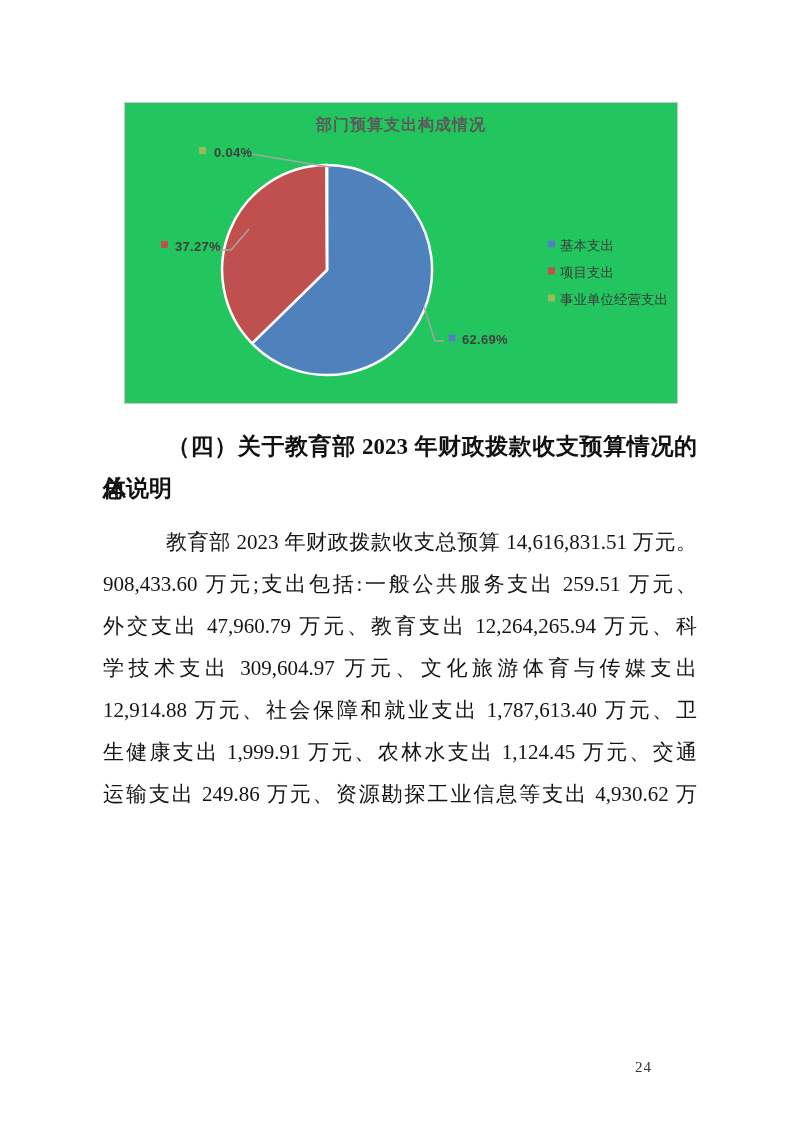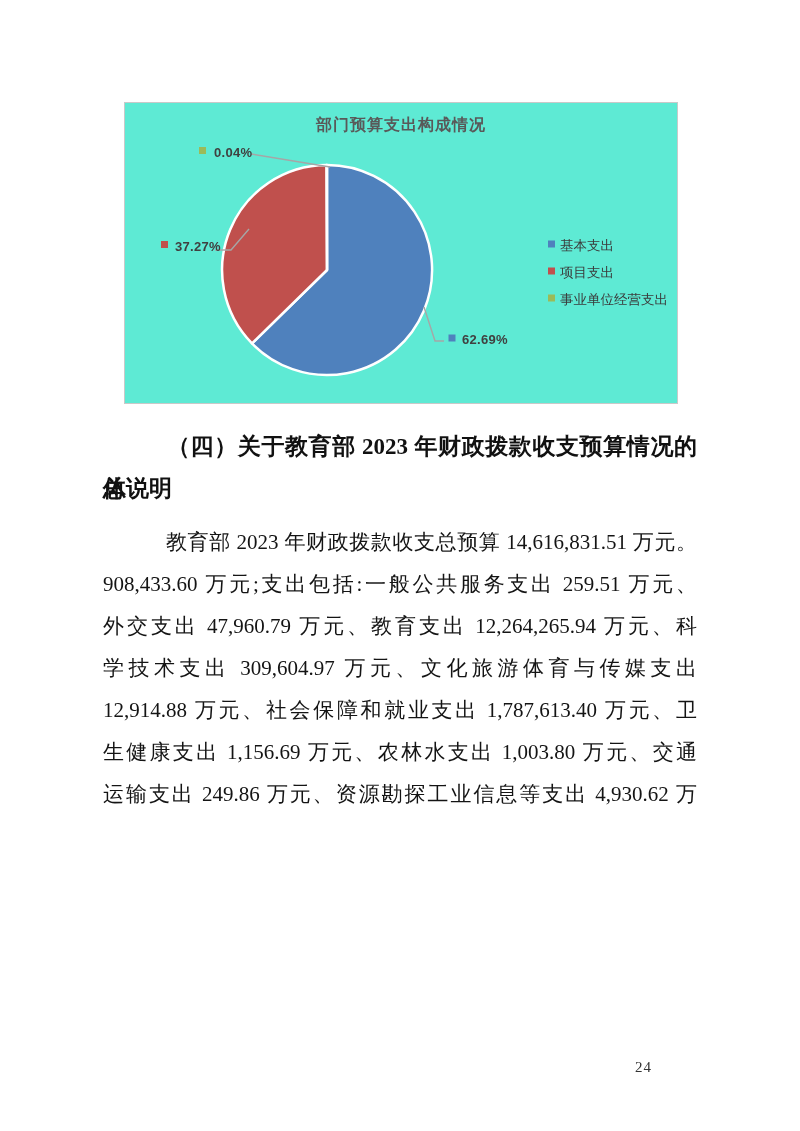--- a/index.html
+++ b/index.html
@@ -3,21 +3,21 @@
 <meta charset="utf-8">
 <style>
   html,body{margin:0;padding:0;}
   body{
     width:800px;height:1131px;position:relative;background:#ffffff;
     font-family:"Liberation Serif","DejaVu Serif",serif;
     color:#161616;overflow:hidden;
   }
   .chart-frame{
     position:absolute;left:124px;top:102px;width:552px;height:300px;
-    background:#5eead4;border:1px solid #c9c9c9;box-sizing:content-box;
+    background:#22c55e;border:1px solid #c9c9c9;box-sizing:content-box;
   }
   .chart-frame svg{display:block;}
   .chart-title-text{
     font-family:"Liberation Sans","DejaVu Sans",sans-serif;
     font-size:16px;font-weight:600;letter-spacing:1px;fill:#595959;
   }
   .pct-label{
     font-family:"Liberation Sans","DejaVu Sans",sans-serif;
     font-size:13px;font-weight:700;fill:#404040;letter-spacing:.3px;
   }
@@ -92,17 +92,17 @@
   <div class="hline j indent-h">（四）关于教育部 2023 年财政拨款收支预算情况的总</div>
   <div class="hline">体说明</div>
 </div>
 
 <div class="bodytext">
   <div class="line j indent-p">教育部 2023 年财政拨款收支总预算 14,616,831.51 万元。</div>
   <div class="line j">908,433.60 万元;支出包括:一般公共服务支出 259.51 万元、</div>
   <div class="line j">外交支出 47,960.79 万元、教育支出 12,264,265.94 万元、科</div>
   <div class="line j">学技术支出 309,604.97 万元、文化旅游体育与传媒支出</div>
   <div class="line j">12,914.88 万元、社会保障和就业支出 1,787,613.40 万元、卫</div>
-  <div class="line j">生健康支出 1,156.69 万元、农林水支出 1,003.80 万元、交通</div>
+  <div class="line j">生健康支出 1,999.91 万元、农林水支出 1,124.45 万元、交通</div>
   <div class="line j">运输支出 249.86 万元、资源勘探工业信息等支出 4,930.62 万</div>
 </div>
 
 <div class="page-number">24</div>
 
 </body></html>

